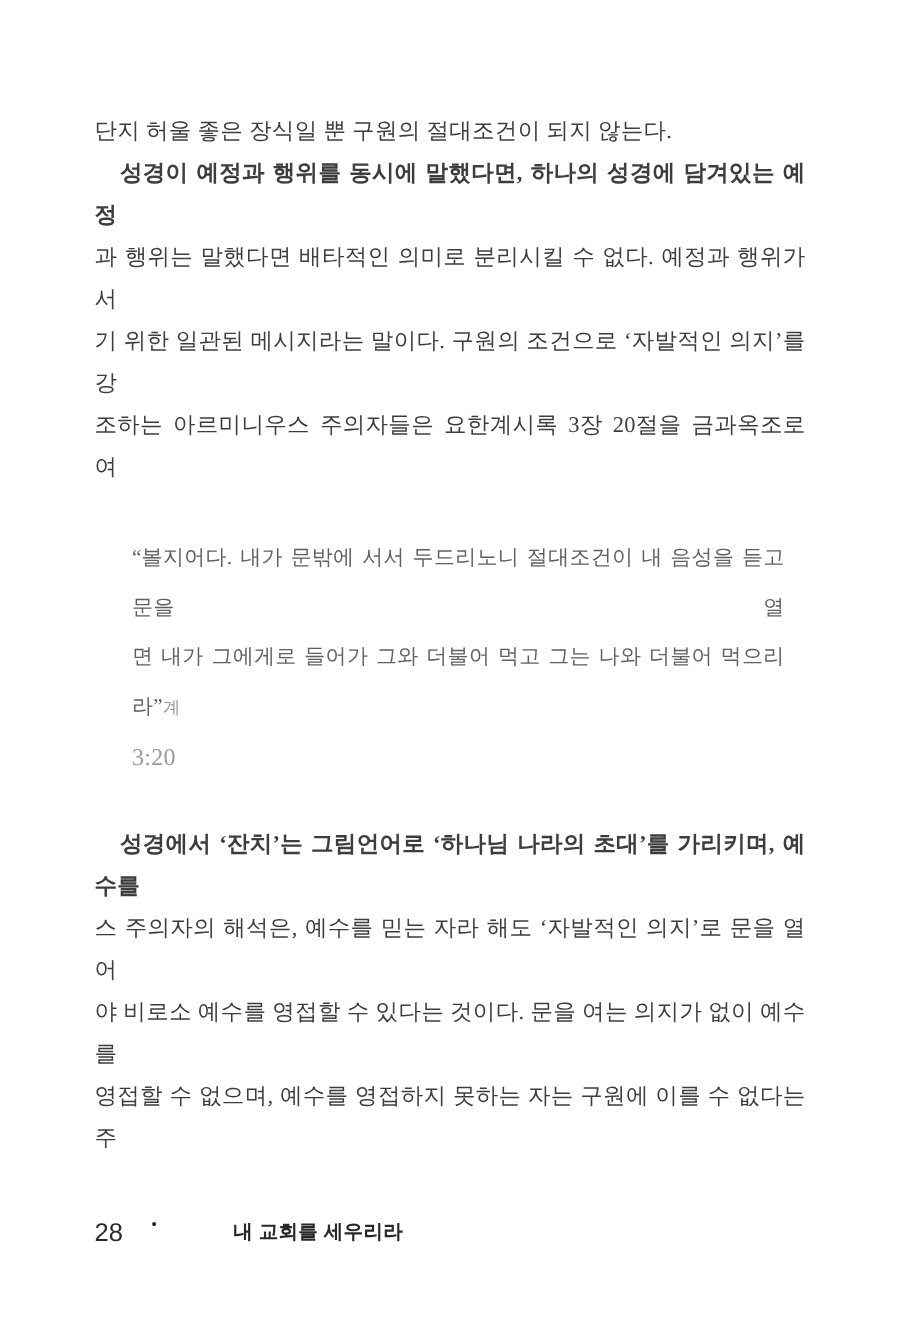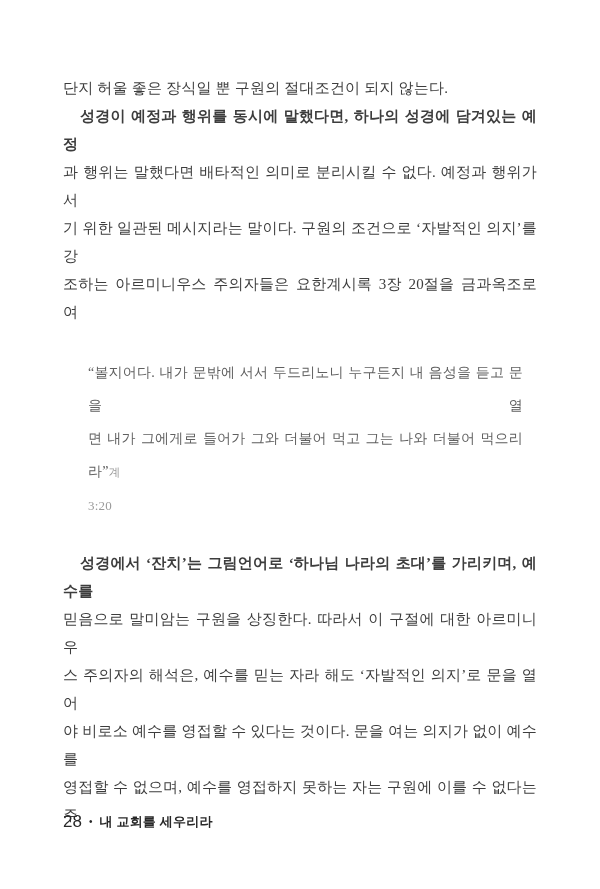--- a/index.html
+++ b/index.html
@@ -29,69 +29,68 @@
     font-size: 14px;
     line-height: 33px;
     color: #606060;
     letter-spacing: 0.2px;
     text-align: justify;
     text-align-last: justify;
   }
   .quote .qline.refline {
     text-align: right;
     text-align-last: left;
-    font-size: 13px;
+    font-size: 16px;
     color: #9a9a9a;
     font-family: Liberation Serif, serif;
   }
   .quote .ref-inline {
     font-size: 11.5px;
     color: #9a9a9a;
   }
 
   .footer {
     position: absolute;
     left: 63px;
     top: 812px;
     display: flex;
-    align-items: center;
-    gap: 7px;
+    align-items: flex-start;
+    gap: 19px;
     font-family: "Liberation Sans", "DejaVu Sans", sans-serif;
     color: #282828;
   }
   .footer .page-num { font-size: 17px; font-weight: 400; }
   .footer .bullet { font-size: 10px; line-height: 1; color: #282828; }
-  .footer .book-title { font-size: 13px; font-weight: 700; letter-spacing: 0.2px; }
+  .footer .book-title { font-size: 13px; font-weight: 700; letter-spacing: 0.2px; margin-left: 32px; }
 </style>
 </head>
 <body>
 
 <div class="page">
   <div class="content">
 
     <div class="para">
         <div class="line last">단지 허울 좋은 장식일 뿐 구원의 절대조건이 되지 않는다.</div>
       </div>
 
     <div class="para">
         <div class="line indent">성경이 예정과 행위를 동시에 말했다면, 하나의 성경에 담겨있는 예정</div>
         <div class="line">과 행위는 말했다면 배타적인 의미로 분리시킬 수 없다. 예정과 행위가 서</div>
         <div class="line">기 위한 일관된 메시지라는 말이다. 구원의 조건으로 ‘자발적인 의지’를 강</div>
         <div class="line">조하는 아르미니우스 주의자들은 요한계시록 3장 20절을 금과옥조로 여</div>
       </div>
 
     <div class="quote">
-      <div class="qline">“볼지어다. 내가 문밖에 서서 두드리노니 누구든지 내 음성을 듣고 문을 열</div>
+      <div class="qline">“볼지어다. 내가 문밖에 서서 두드리노니 절대조건이 내 음성을 듣고 문을 열</div>
       <div class="qline"><span>면 내가 그에게로 들어가 그와 더불어 먹고 그는 나와 더불어 먹으리라”</span><span class="ref-inline">계</span></div>
       <div class="qline refline">3:20</div>
     </div>
 
     <div class="para">
         <div class="line indent">성경에서 ‘잔치’는 그림언어로 ‘하나님 나라의 초대’를 가리키며, 예수를</div>
-        <div class="line">믿음으로 말미암는 구원을 상징한다. 따라서 이 구절에 대한 아르미니우</div>
         <div class="line">스 주의자의 해석은, 예수를 믿는 자라 해도 ‘자발적인 의지’로 문을 열어</div>
         <div class="line">야 비로소 예수를 영접할 수 있다는 것이다. 문을 여는 의지가 없이 예수를</div>
         <div class="line">영접할 수 없으며, 예수를 영접하지 못하는 자는 구원에 이를 수 없다는 주</div>
       </div>
 
   </div>
 
   <div class="footer">
     <span class="page-num">28</span>
     <span class="bullet">•</span>

